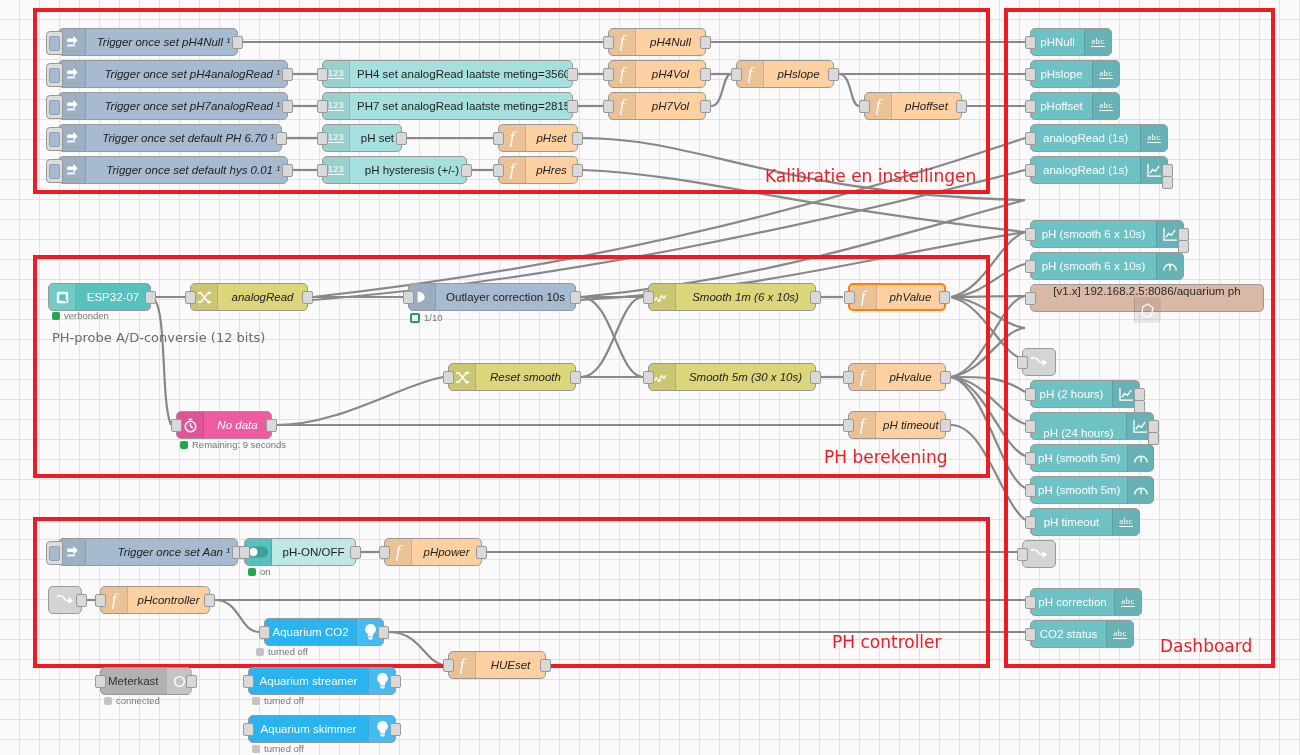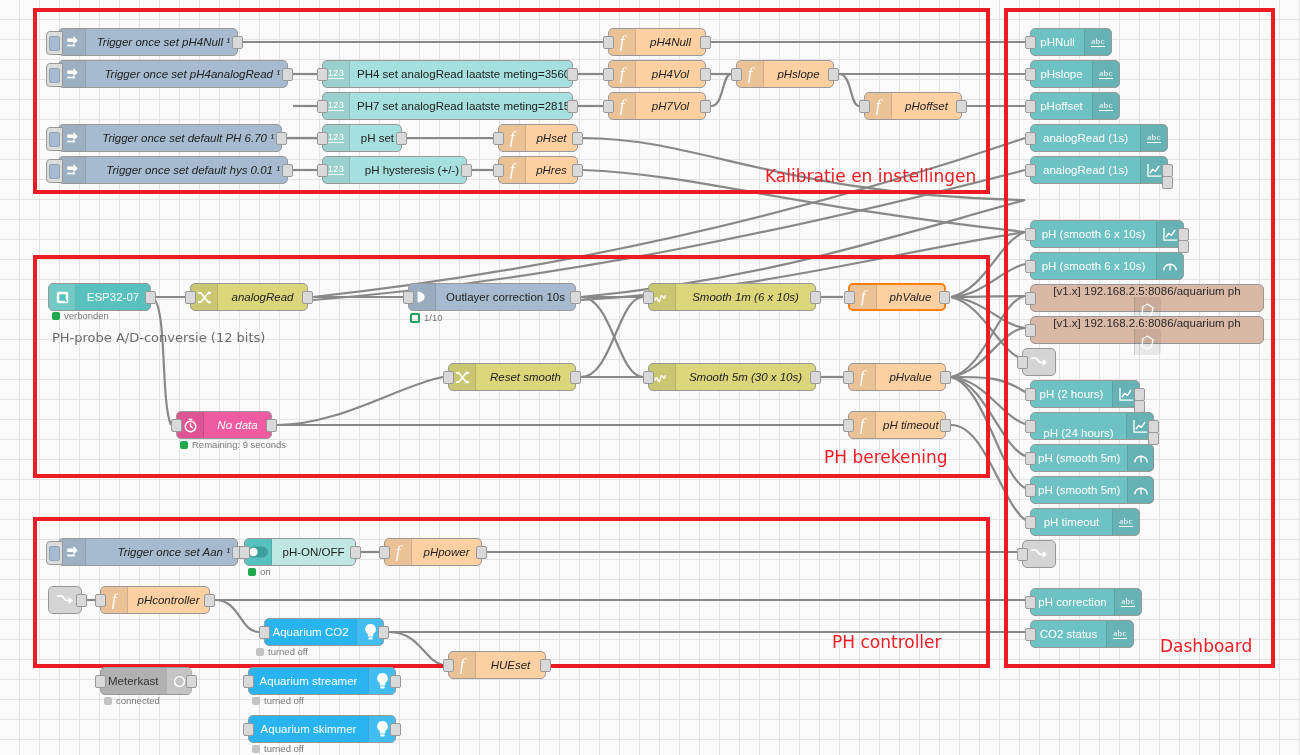--- a/index.html
+++ b/index.html
@@ -211,20 +211,33 @@
     <div class="ico">
       <svg width="15" height="14" viewBox="0 0 16 16">
           <path d="M2 4h7V1l5 5-5 5V8H2z" fill="#fff"></path>
           <path d="M2 12h9" stroke="#fff" stroke-width="2"></path>
         </svg>
     </div>
     <div class="lbl left">Trigger once set pH4analogRead ¹</div>
     <div class="port out"></div>
   </div>
 
+  <div class="node n-inject italic" style="left:58px;top:92px;width:230px;">
+    <div class="inject-btn">
+        <i></i>
+      </div>
+    <div class="ico">
+      <svg width="15" height="14" viewBox="0 0 16 16">
+          <path d="M2 4h7V1l5 5-5 5V8H2z" fill="#fff"></path>
+          <path d="M2 12h9" stroke="#fff" stroke-width="2"></path>
+        </svg>
+    </div>
+    <div class="lbl left">Trigger once set pH7analogRead ¹</div>
+    <div class="port out"></div>
+  </div>
 
   <div class="node n-inject italic" style="left:58px;top:124px;width:224px;">
     <div class="inject-btn">
         <i></i>
       </div>
     <div class="ico">
       <svg width="15" height="14" viewBox="0 0 16 16">
           <path d="M2 4h7V1l5 5-5 5V8H2z" fill="#fff"></path>
           <path d="M2 12h9" stroke="#fff" stroke-width="2"></path>
         </svg>
@@ -650,29 +663,20 @@
   </div>
   <div class="node n-influx" style="left:1030px;top:284px;width:234px;">
     <div class="lbl">[v1.x] 192.168.2.5:8086/aquarium ph</div>
     <div class="ico right">
       <svg width="15" height="15" viewBox="0 0 16 16">
           <path d="M8 1l6 4-2 8-5 2-5-3 1-8z" stroke="#fff" stroke-width="1.3" fill="none"></path>
         </svg>
     </div>
     <div class="port in"></div>
   </div>
-  <div class="node n-influx" style="left:1030px;top:316px;width:234px;">
-    <div class="lbl">[v1.x] 192.168.2.6:8086/aquarium ph</div>
-    <div class="ico right">
-      <svg width="15" height="15" viewBox="0 0 16 16">
-          <path d="M8 1l6 4-2 8-5 2-5-3 1-8z" stroke="#fff" stroke-width="1.3" fill="none"></path>
-        </svg>
-    </div>
-    <div class="port in"></div>
-  </div>
   <div class="node n-link" style="left:1022px;top:348px;width:34px;">
     <div class="ico" style="width:100%;flex:1 1 auto;border:none;border-radius:4px;background:transparent;">
       <svg width="18" height="15" viewBox="0 0 20 16">
           <path d="M1 3h5c3 0 3 5 6 5h6" stroke="#fff" stroke-width="1.8" fill="none"></path>
           <path d="M14 4l5 4-5 4z" fill="#fff"></path>
         </svg>
     </div>
     <div class="port in"></div>
   </div>
   <div class="node n-ui" style="left:1030px;top:380px;width:110px;">

